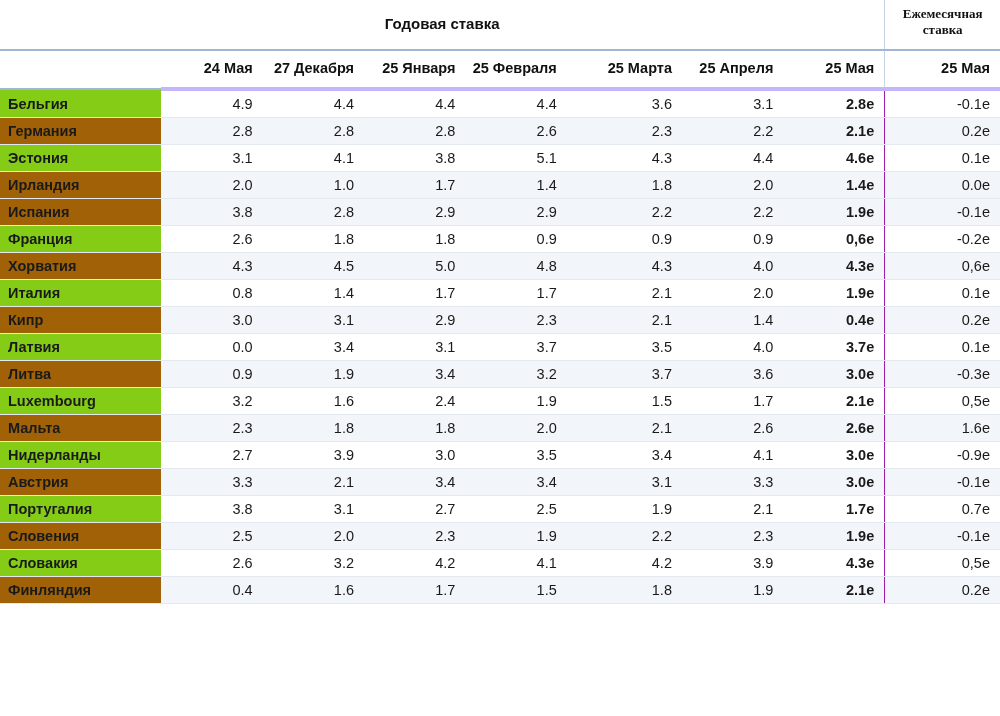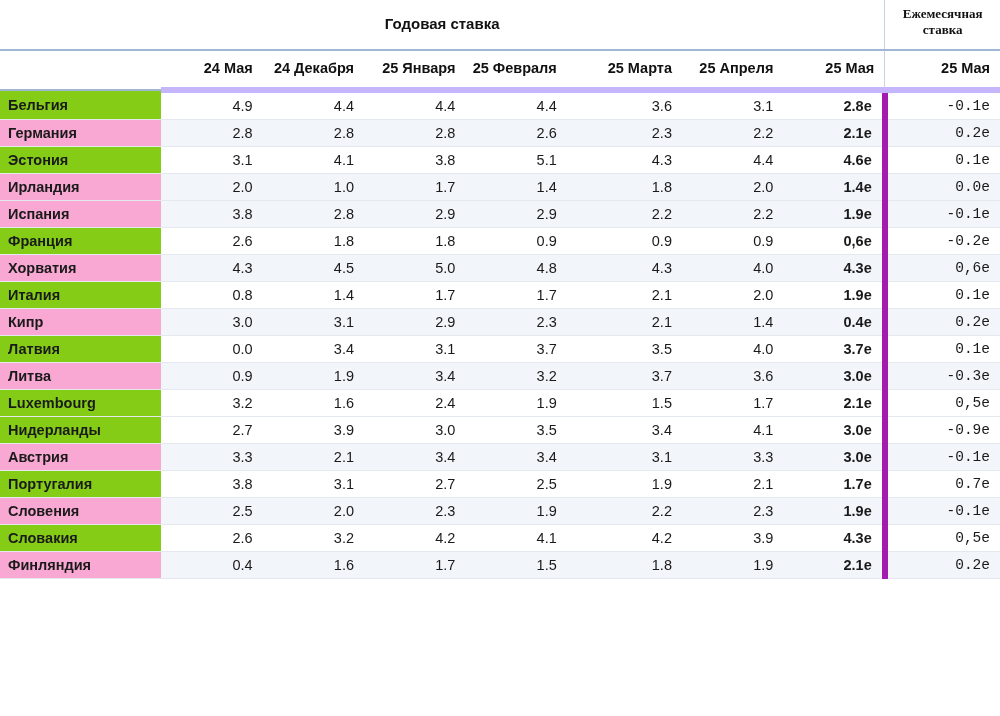--- a/index.html
+++ b/index.html
@@ -44,44 +44,44 @@
   }
   
   .dh {
     text-align: right;
     font-weight: bold;
     font-size: 14.5px;
     line-height: 1.3;
     padding: 8px 10px 10px 6px;
     vertical-align: bottom;
     background: #ffffff;
-    border-bottom: 6px solid #c4b5fd;
+    border-bottom: 4px solid #c4b5fd;
     color: #111;
   }
   .dh.first-col { border-bottom: 2px solid #9fb6d4; }
   .dh.monthly { border-left: 1px solid #c7d4e4; }
   
   td.country {
     font-weight: bold;
     font-size: 14.5px;
     padding: 5px 6px 5px 8px;
     white-space: nowrap;
     border-bottom: 1px solid #e4e9f0;
   }
   td.num {
     text-align: right;
     padding: 5px 10px 5px 6px;
     border-bottom: 1px solid #e4e9f0;
     white-space: nowrap;
   }
   td.num.bold { font-weight: bold; text-align: right; }
-  td.num.monthly { border-left: 6px solid #a21caf; font-family: Liberation Mono, monospace; }
+  td.num.monthly { border-left: 1px solid #a21caf; }
   tr.odd td { background: #f2f5f9; }
   tr.even td { background: #ffffff; }
-  tr.odd td.country { background: #f9a8d4; }
+  tr.odd td.country { background: #a16207; }
   tr.even td.country { background: #84cc16; }
   
   col.c-country { width: 140px; }
   col.c-d { width: 88px; }
   col.c-d2 { width: 100px; }
   col.c-m { width: 100px; }
 </style>
 </head>
 <body>
 
@@ -98,21 +98,21 @@
     <col class="c-m">
   </colgroup>
   <thead>
     <tr>
       <th class="grp-annual" colspan="8">Годовая ставка</th>
       <th class="grp-monthly">Ежемесячная ставка</th>
     </tr>
     <tr>
       <th class="dh first-col"></th>
       <th class="dh">24 Мая</th>
-      <th class="dh">24 Декабря</th>
+      <th class="dh">27 Декабря</th>
       <th class="dh">25 Января</th>
       <th class="dh">25 Февраля</th>
       <th class="dh">25 Марта</th>
       <th class="dh">25 Апреля</th>
       <th class="dh">25 Мая</th>
       <th class="dh monthly">25 Мая</th>
     </tr>
   </thead>
   <tbody>
       <tr class="even">
@@ -240,20 +240,31 @@
         <td class="country">Luxembourg</td>
         <td class="num">3.2</td>
         <td class="num">1.6</td>
         <td class="num">2.4</td>
         <td class="num">1.9</td>
         <td class="num">1.5</td>
         <td class="num">1.7</td>
         <td class="num bold">2.1e</td>
         <td class="num monthly">0,5e</td>
       </tr>
+      <tr class="odd">
+        <td class="country">Мальта</td>
+        <td class="num">2.3</td>
+        <td class="num">1.8</td>
+        <td class="num">1.8</td>
+        <td class="num">2.0</td>
+        <td class="num">2.1</td>
+        <td class="num">2.6</td>
+        <td class="num bold">2.6e</td>
+        <td class="num monthly">1.6e</td>
+      </tr>
       <tr class="even">
         <td class="country">Нидерланды</td>
         <td class="num">2.7</td>
         <td class="num">3.9</td>
         <td class="num">3.0</td>
         <td class="num">3.5</td>
         <td class="num">3.4</td>
         <td class="num">4.1</td>
         <td class="num bold">3.0e</td>
         <td class="num monthly">-0.9e</td>

